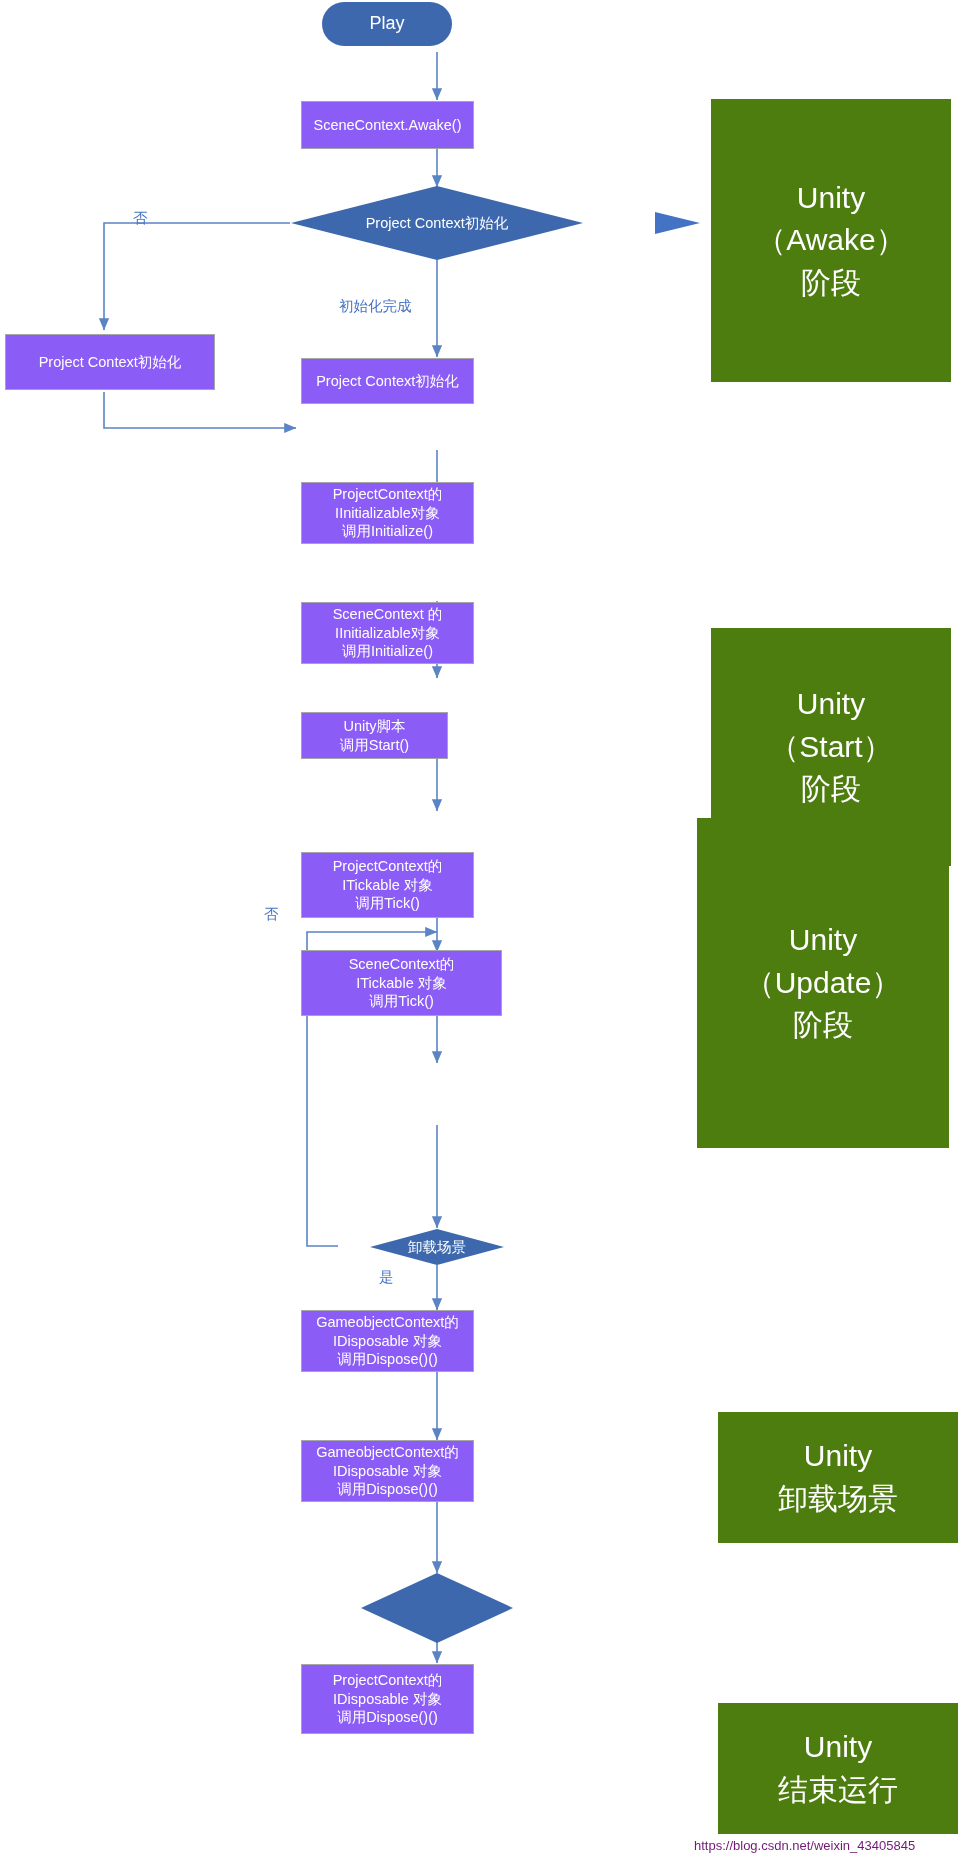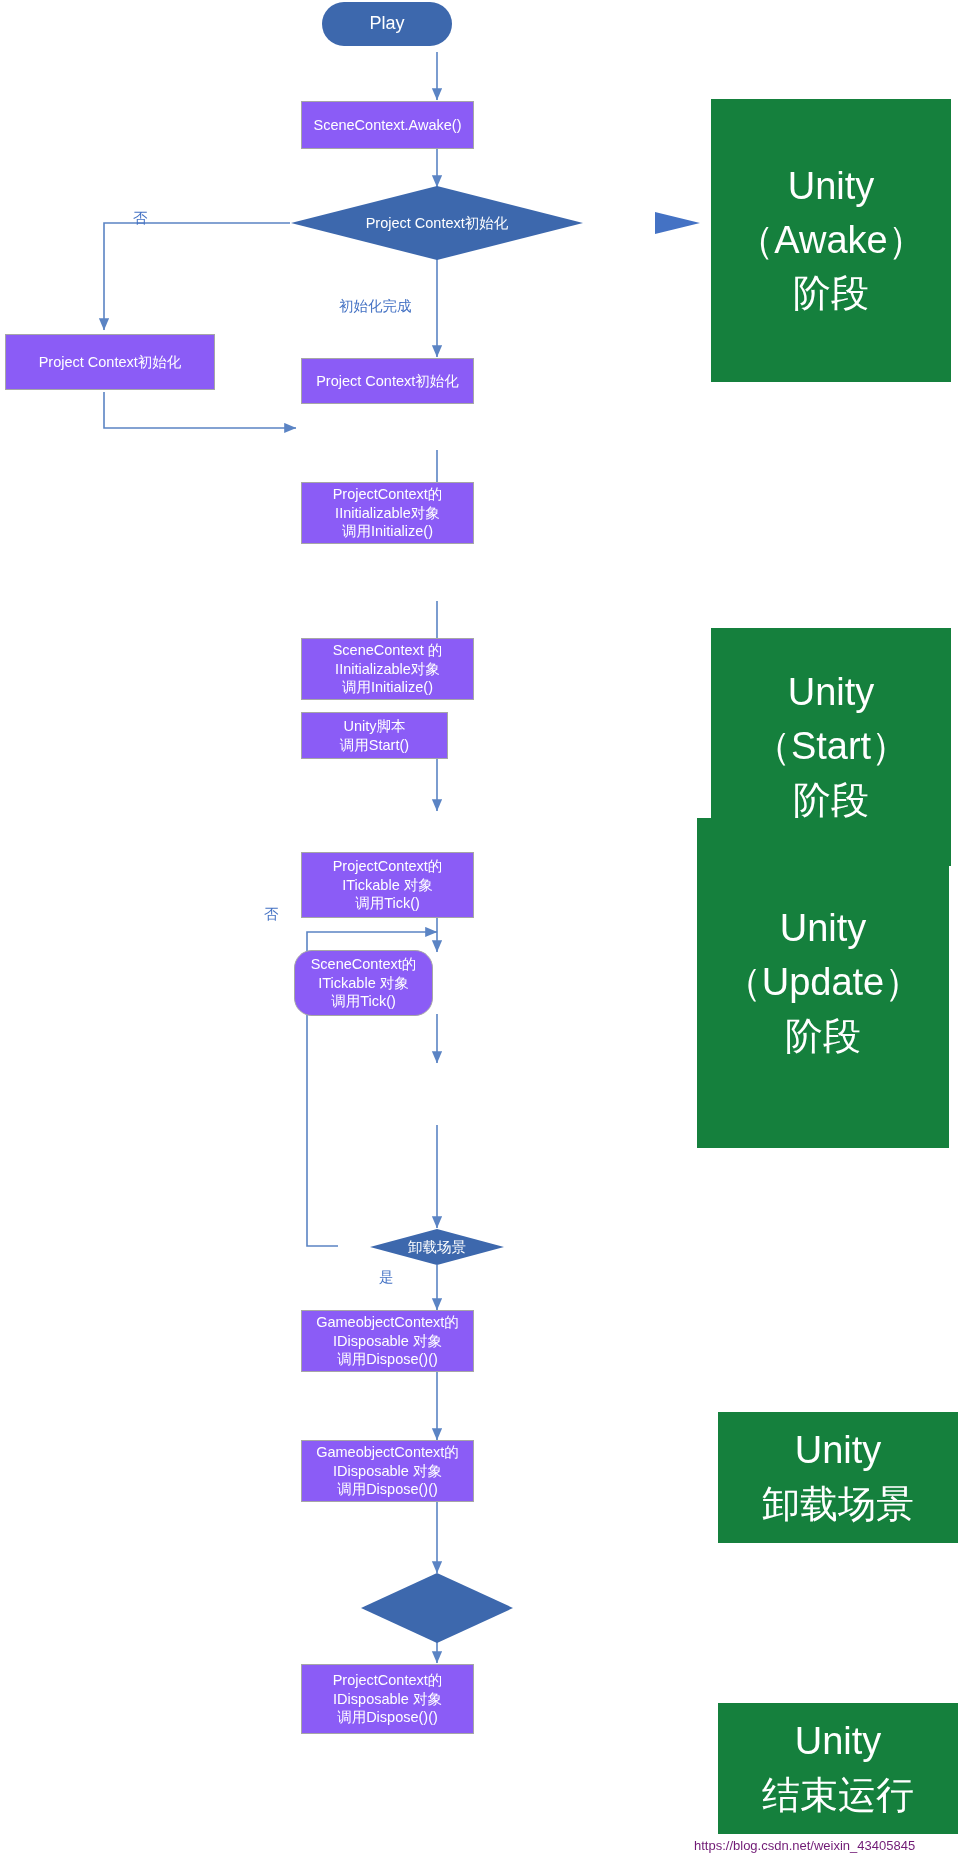--- a/index.html
+++ b/index.html
@@ -41,22 +41,22 @@
     border: 1px solid #a6a6a6;
     font-size: 14.5px;
   }
   .terminator {
     background: #3d68ad;
     border-radius: 28px;
     font-size: 18px;
     border: none;
   }
   .phase {
-    background: #15803d;
-    font-size: 38px;
+    background: #4d7c0f;
+    font-size: 30px;
     line-height: 1.42;
     border: none;
   }
   .diamond-wrap {
     position: absolute;
   }
   .diamond-label {
     position: absolute;
     left: 0;
     top: 0;
@@ -150,34 +150,34 @@
   <div class="node proc" style="left:5px; top:334px; width:210px; height:56px;">Project Context初始化</div>
 
   <div class="edge-label" style="left:339px; top:297px;">初始化完成</div>
 
   <div class="node proc" style="left:301px; top:358px; width:173px; height:46px;">Project Context初始化</div>
 
   <div class="node proc" style="left:301px; top:482px; width:173px; height:62px;">ProjectContext的
 IInitializable对象
 调用Initialize()</div>
 
-  <div class="node proc" style="left:301px; top:602px; width:173px; height:62px;margin-top:36px;">SceneContext 的
+  <div class="node proc" style="left:301px; top:602px; width:173px; height:62px;">SceneContext 的
 IInitializable对象
 调用Initialize()</div>
 
   <div class="node proc" style="left:301px; top:712px; width:147px; height:47px;">Unity脚本
 调用Start()</div>
 
   <div class="node proc" style="left:301px; top:852px; width:173px; height:66px;">ProjectContext的
 ITickable 对象
 调用Tick()</div>
 
   <div class="edge-label" style="left:264px; top:905px;">否</div>
 
-  <div class="node proc" style="left:294px; top:950px; width:139px; height:66px;border-radius:18px;">SceneContext的
+  <div class="node proc" style="left:301px; top:950px; width:201px; height:66px;">SceneContext的
 ITickable 对象
 调用Tick()</div>
 
   <div class="diamond-wrap" style="left:370px; top:1229px; width:134px; height:36px;">
     <div class="diamond-label">卸载场景</div>
   </div>
 
   <div class="edge-label" style="left:379px; top:1268px;">是</div>
 
   <div class="node proc" style="left:301px; top:1310px; width:173px; height:62px;">GameobjectContext的

